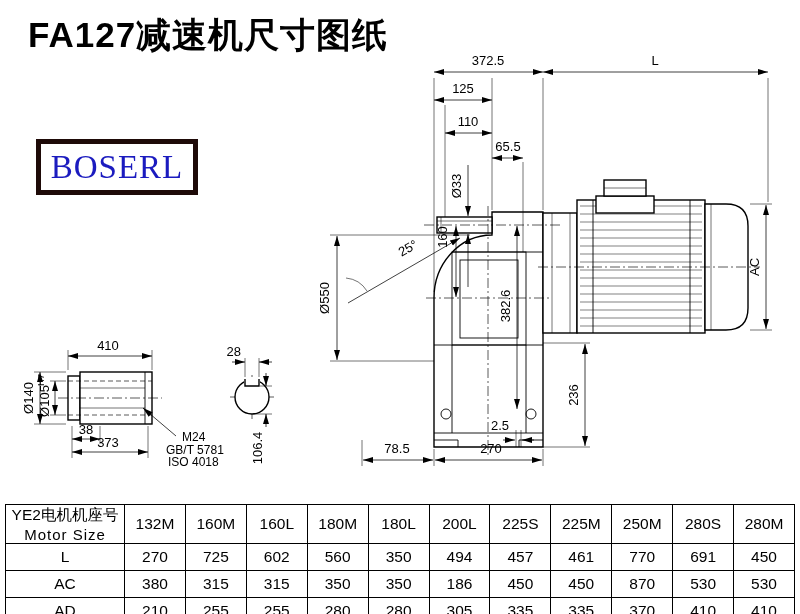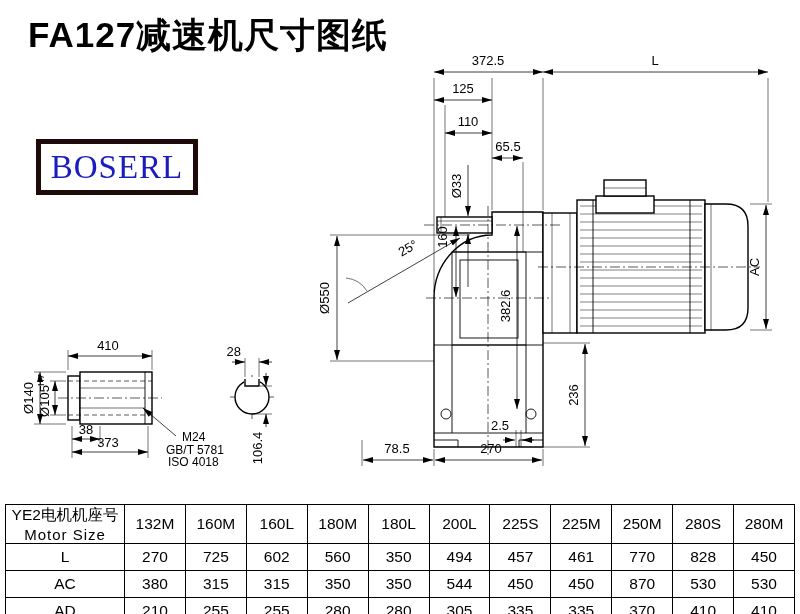--- a/index.html
+++ b/index.html
@@ -224,31 +224,31 @@
     <td>L</td>
     <td>270</td>
     <td>725</td>
     <td>602</td>
     <td>560</td>
     <td>350</td>
     <td>494</td>
     <td>457</td>
     <td>461</td>
     <td>770</td>
-    <td>828</td>
+    <td>691</td>
     <td>450</td>
   </tr>
   <tr class="data">
     <td>AC</td>
     <td>380</td>
     <td>315</td>
     <td>315</td>
     <td>350</td>
     <td>350</td>
-    <td>544</td>
+    <td>186</td>
     <td>450</td>
     <td>450</td>
     <td>870</td>
     <td>530</td>
     <td>530</td>
   </tr>
   <tr class="data">
     <td>AD</td>
     <td>210</td>
     <td>255</td>

